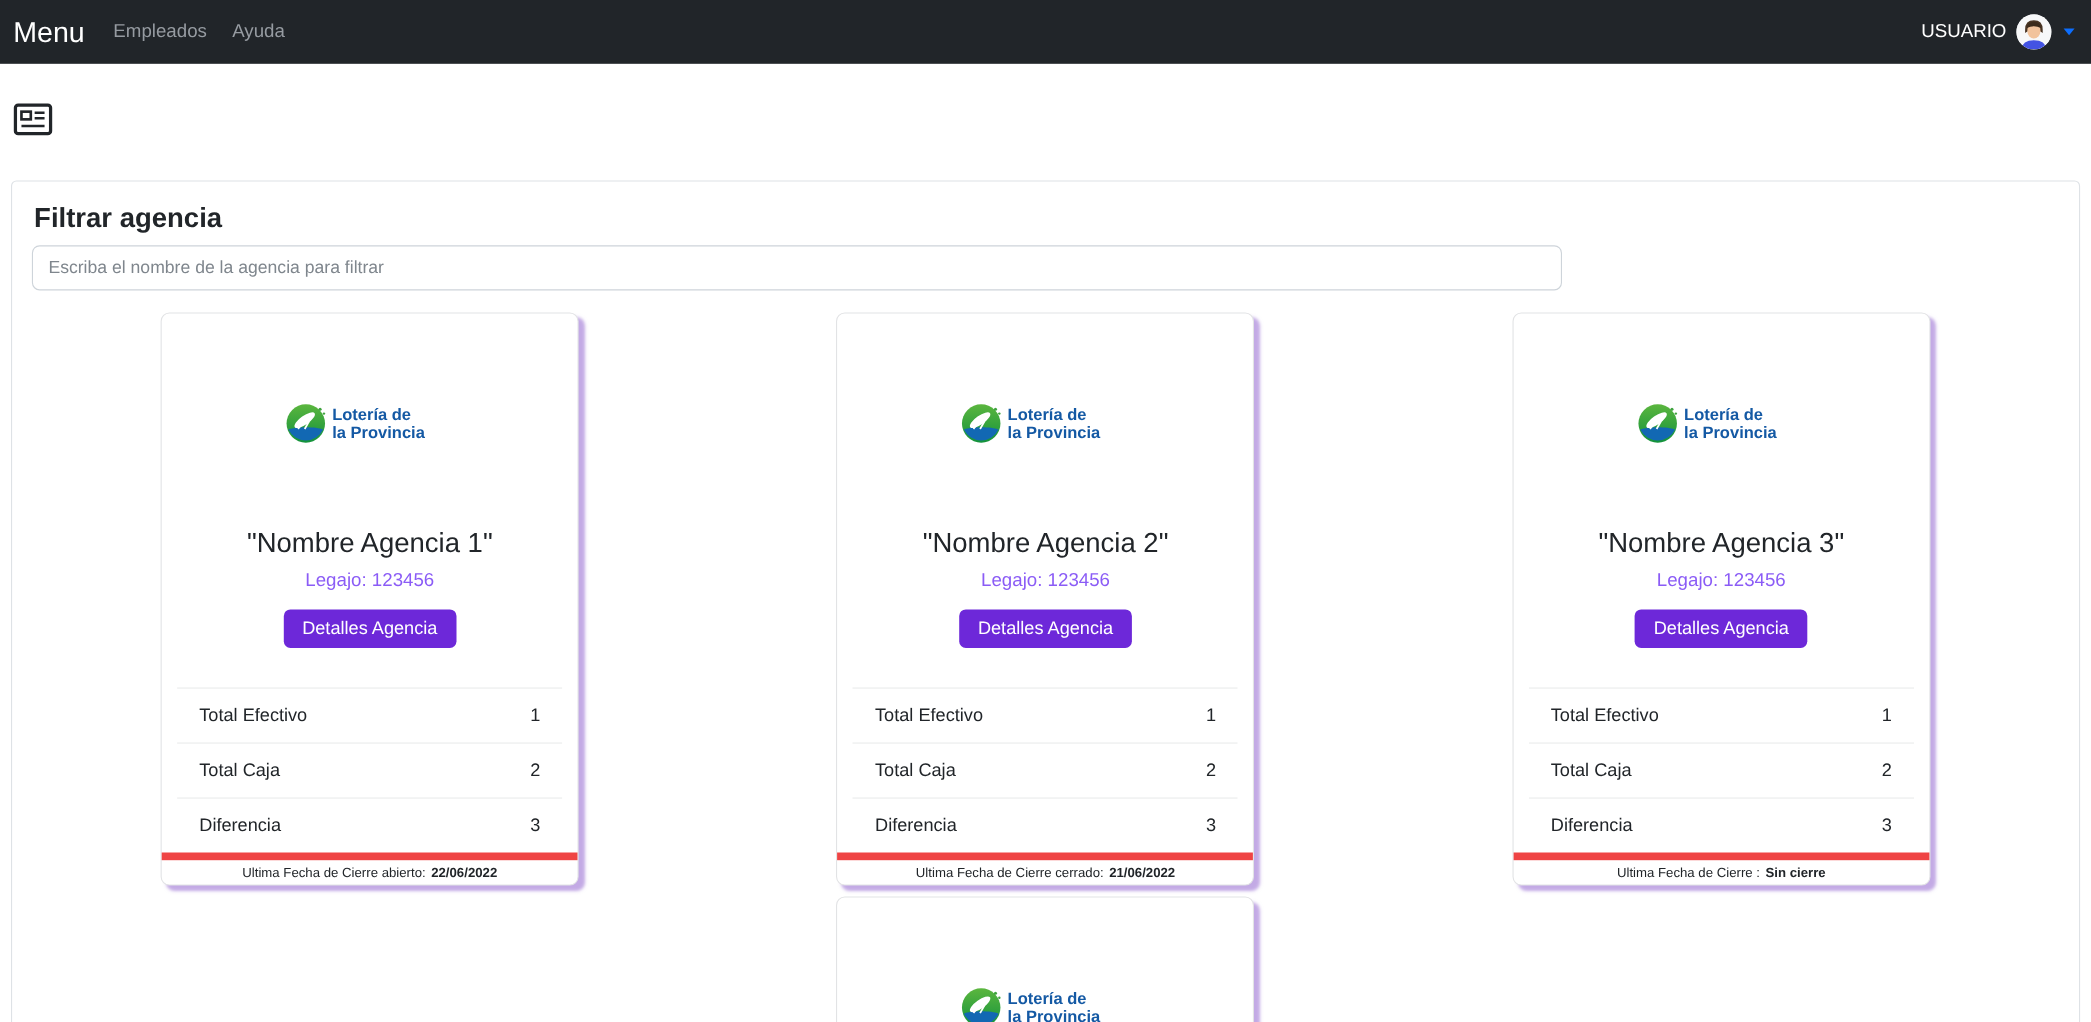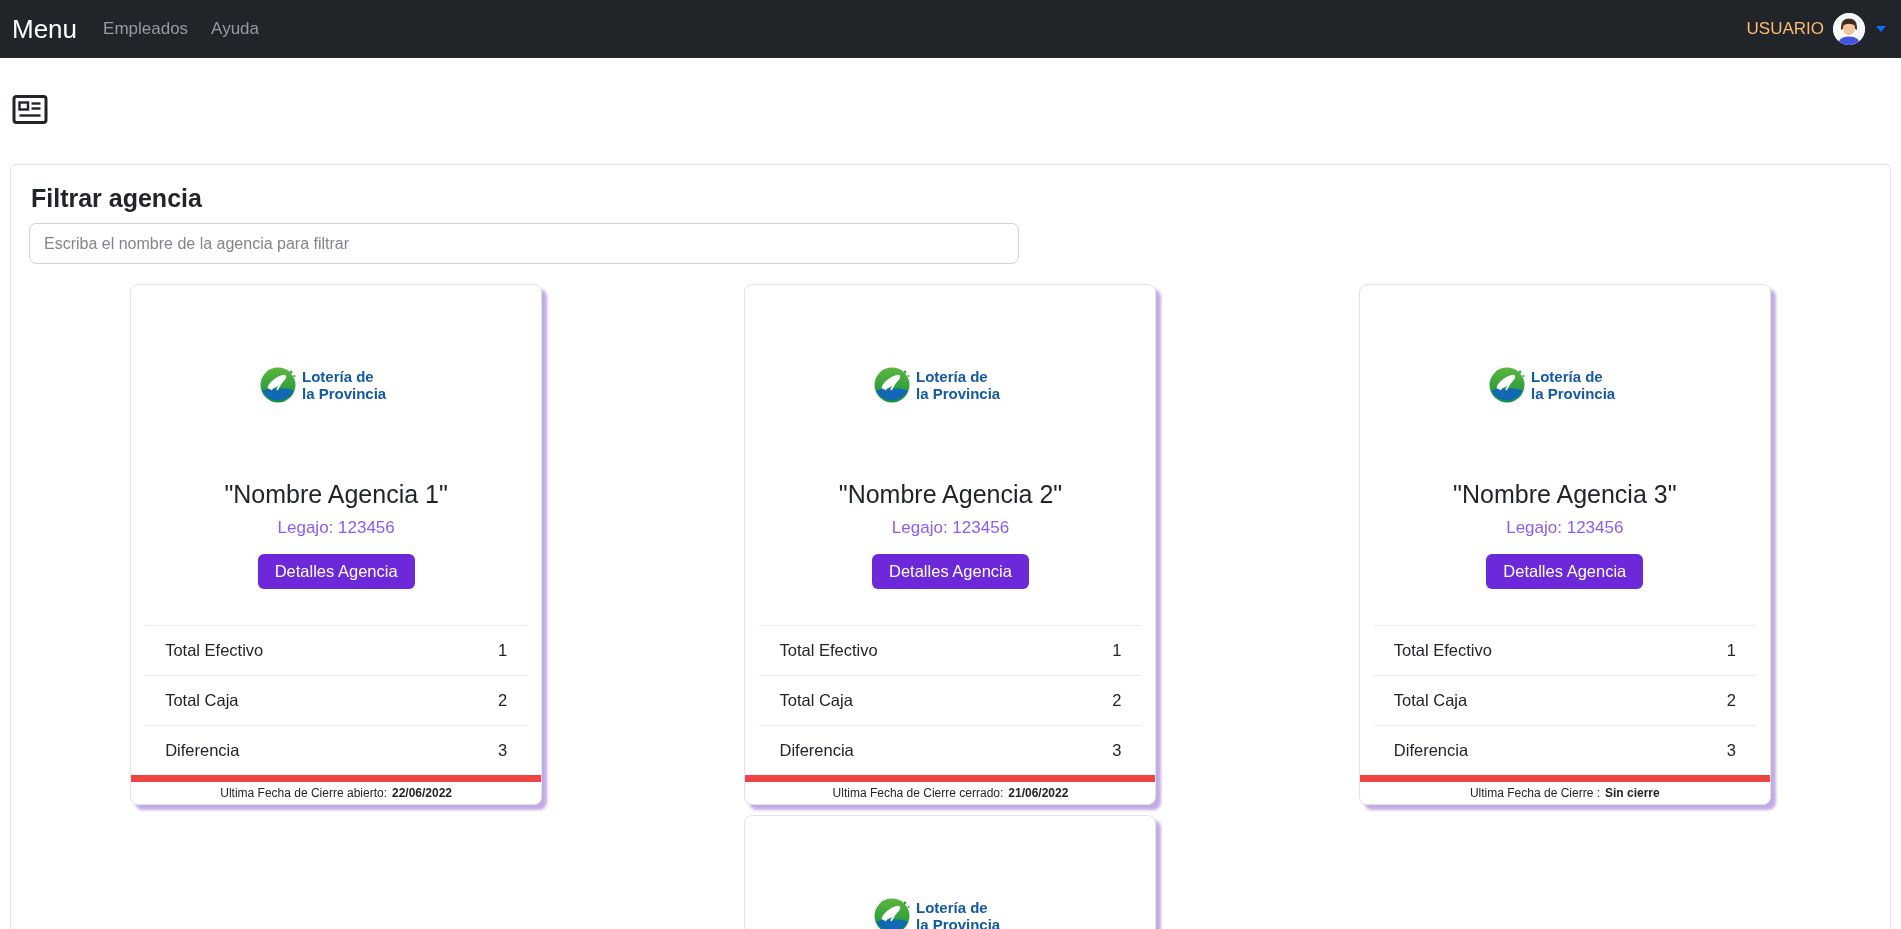--- a/index.html
+++ b/index.html
@@ -12,55 +12,55 @@
 
   
   .navbar {
     height: 58px; background: #212529;
     display: flex; align-items: center;
     padding: 0 15px 0 12px;
   }
   .brand { color: #ffffff; font-size: 26px; text-decoration: none; margin-right: 26px; cursor: pointer; }
   .nav-link { color: #969ba1; font-size: 17px; text-decoration: none; margin-right: 23px; cursor: pointer; }
   .nav-right { margin-left: auto; display: flex; align-items: center; gap: 9px; cursor: pointer; }
-  .user-label { color: #fdba74; font-size: 17px; }
+  .user-label { color: #ffffff; font-size: 17px; }
   .avatar { width: 32px; height: 32px; border-radius: 50%; overflow: hidden; background: #f4f5f6; flex: none; }
   .caret-down {
     width: 0; height: 0; margin-left: 2px;
     border-left: 5px solid transparent; border-right: 5px solid transparent;
     border-top: 6px solid #0d6efd;
   }
 
   
   .page-title-row { display: flex; align-items: center; gap: 13px; padding: 30px 12px 34px; height: 106px; }
   .page-title { font-size: 31px; font-weight: 600; line-height: 42px; margin: 0; }
   .title-icon { flex: none; margin-top: 4px; }
 
   
   .panel {
     margin: 0 10px; border: 1px solid #dee2e6; border-radius: 5px;
     padding: 18px; min-height: 1300px;
   }
   .panel-heading { font-size: 25px; font-weight: 700; margin: 0 0 10px 2px; line-height: 30px; }
   .filter-input {
-    display: block; width: 990px; height: 41px;
+    display: block; width: 1391px; height: 41px;
     border: 1px solid #ced4da; border-radius: 7px;
     padding: 8px 14px; font-size: 16px; color: #212529;
     font-family: "Liberation Sans", sans-serif;
     outline: none;
   }
   .filter-input::placeholder { color: #7f868d; }
 
   
   .cards-grid {
     margin-top: 20px;
     display: grid; grid-template-columns: repeat(3, 1fr); row-gap: 10px;
   }
   .agency-card {
-    width: 412px; height: 521px; margin: 0 auto;
+    width: 380px; height: 521px; margin: 0 auto;
     background: #fff; border: 1px solid #e2e3e5; border-radius: 8px;
     box-shadow: 5px 5px 3px 0 rgba(146, 101, 208, 0.55);
     display: flex; flex-direction: column;
   }
   .col-2 { grid-column: 2; }
 
   .card-logo { margin-top: 82px; display: flex; justify-content: center; }
   .card-name { margin: 76px 0 0; text-align: center; font-size: 25px; font-weight: 400; line-height: 30px; }
   .card-legajo { margin: 9px 0 0; text-align: center; font-size: 17px; color: #8b5cf6; }
   .card-btn {

